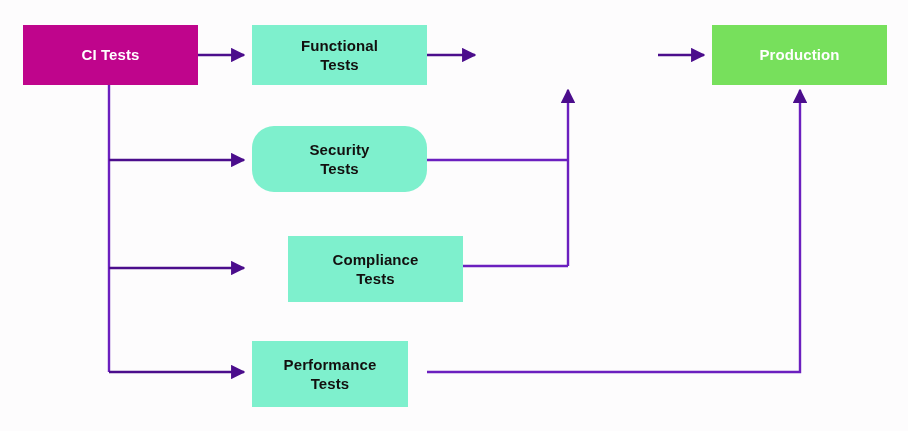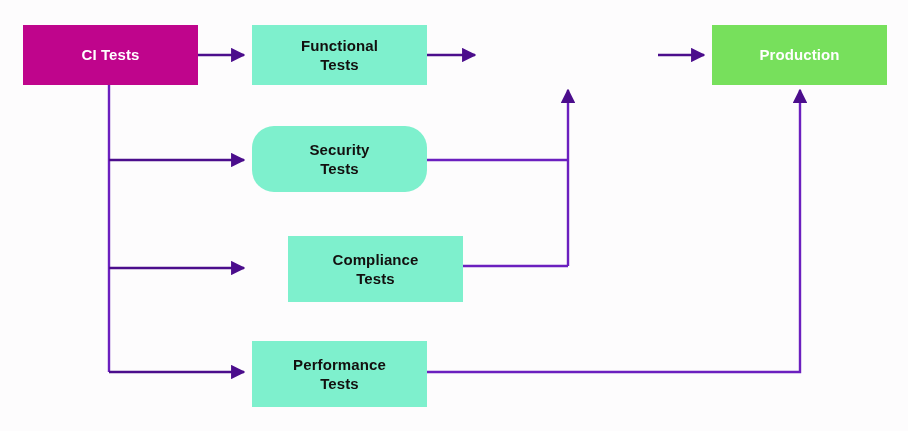--- a/index.html
+++ b/index.html
@@ -41,21 +41,21 @@
     display: block;
     padding: 0 6px;
     white-space: pre-line;
   }
   .node-ci       { left: 23px;  top: 25px;  width: 175px; height: 60px; background: #bf058c; color: #ffffff; }
   .node-func     { left: 252px; top: 25px;  width: 175px; height: 60px; background: #7ef0cd; color: #13100f; justify-content: center; }
   .node-staging  { left: 483px; top: 25px;  width: 175px; height: 60px; background: #f2ac8d; color: #13100f; }
   .node-prod     { left: 712px; top: 25px;  width: 175px; height: 60px; background: #77e05c; color: #ffffff; }
   .node-sec      { left: 252px; top: 126px; width: 175px; height: 66px; background: #7ef0cd; color: #13100f; border-radius: 22px; }
   .node-comp     { left: 252px; top: 236px; width: 175px; height: 66px; background: #7ef0cd; color: #13100f; margin-left: 36px; }
-  .node-perf     { left: 252px; top: 341px; width: 175px; height: 66px; background: #7ef0cd; color: #13100f; }
+  .node-perf     { left: 252px; top: 341px; width: 156px; height: 66px; background: #7ef0cd; color: #13100f; }
 </style>
 </head>
 <body>
 
 <div id="canvas">
 
   <svg id="edge-layer" viewBox="0 0 908 431" xmlns="http://www.w3.org/2000/svg">
     <defs>
       <marker id="arrowDark" viewBox="0 0 10 10" refX="9" refY="5" markerWidth="6" markerHeight="6" orient="auto-start-reverse">
         <path d="M 0 0 L 10 5 L 0 10 z" fill="#4b0d8c"></path>

